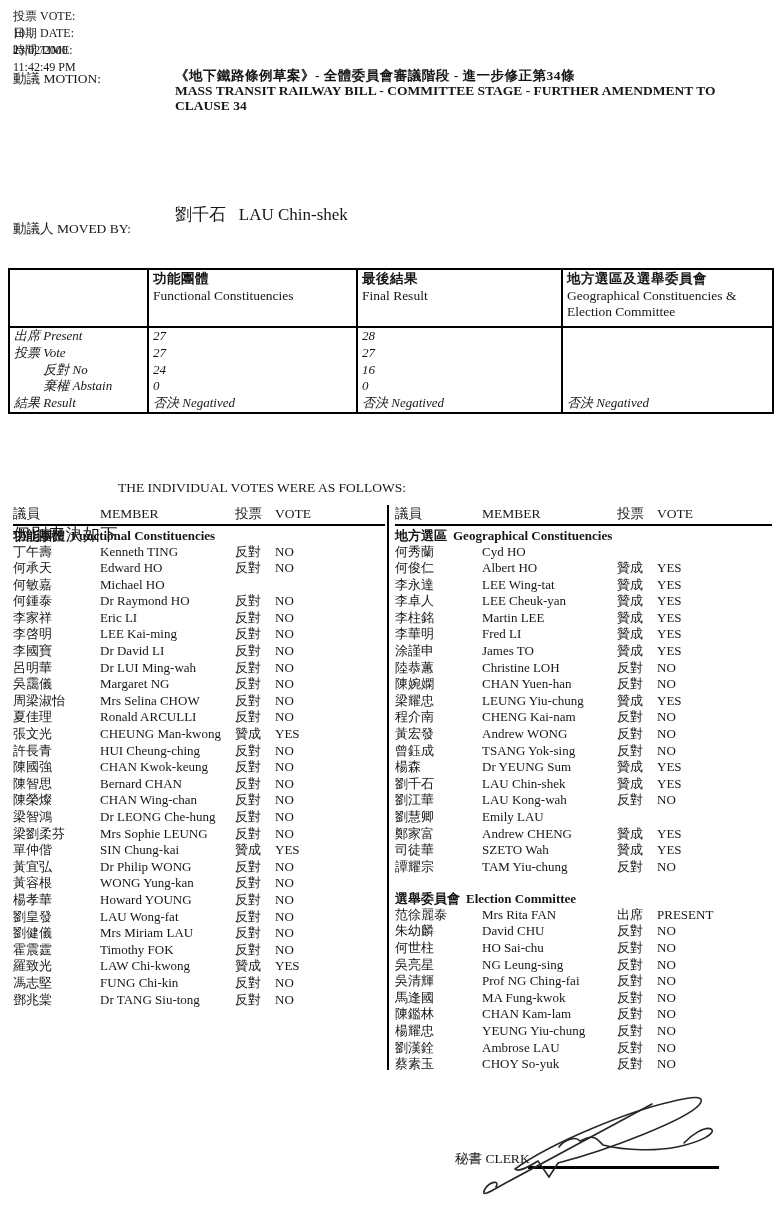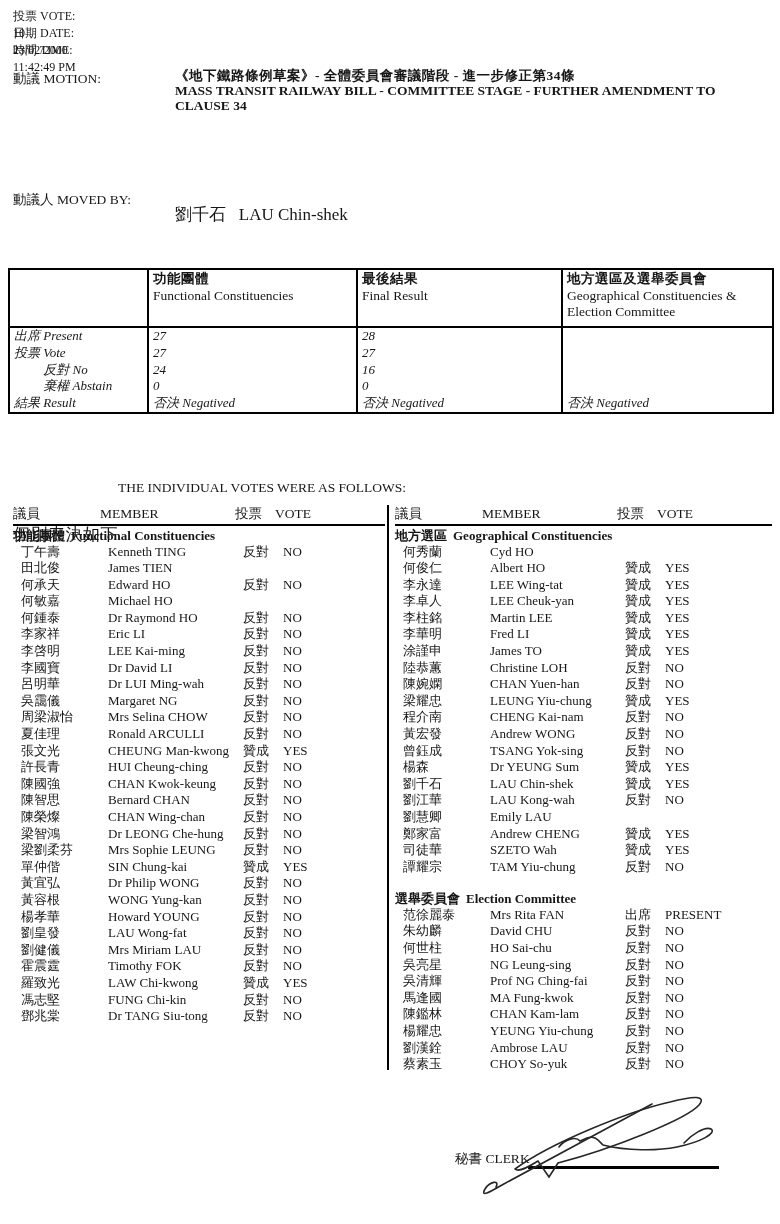--- a/index.html
+++ b/index.html
@@ -10,21 +10,21 @@
   }
   
   .meta-block{position:absolute;left:13px;top:8px;}
   .meta-row{display:flex;height:17px;font-size:12px;line-height:17px;flex-direction:column;}
   .meta-row .lbl{width:162px;}
   
   .motion-label{position:absolute;left:13px;top:70px;font-size:13.5px;}
   .motion-text{position:absolute;left:175px;top:68px;width:585px;font-size:13.5px;line-height:15.2px;font-weight:bold;}
   .motion-text .cjk{letter-spacing:.5px;}
   
-  .movedby-label{position:absolute;left:13px;top:191px;font-size:13.5px;}
+  .movedby-label{position:absolute;left:13px;top:220px;font-size:13.5px;}
   .movedby-value{position:absolute;left:175px;top:203px;font-size:17px;white-space:pre;}
   
   .sum-table{position:absolute;left:8px;top:268px;width:762px;border:2px solid #000;}
   .sum-row{display:grid;grid-template-columns:137px 209px 205px 1fr;}
   .sum-cell{padding:0 4px;border-left:2px solid #000;overflow:hidden;}
   .sum-cell:first-child{border-left:none;}
   .sum-header{border-bottom:2px solid #000;}
   .sum-header .sum-cell{height:55px;font-size:13.5px;line-height:16.5px;padding-top:1px;}
   .sum-header .cjk{font-weight:bold;letter-spacing:.5px;}
   .sum-body .sum-row{height:16.8px;}
@@ -35,21 +35,21 @@
   .iv-title-en{position:absolute;left:118px;top:480px;font-size:13.5px;}
   .iv-col{position:absolute;top:505px;width:377px;}
   .iv-col.left{left:8px;padding-left:5px;box-sizing:border-box;}
   .iv-col.right{left:395px;}
   .iv-divider{position:absolute;left:387px;top:505px;width:2px;height:565px;background:#000;}
   .iv-head{display:grid;grid-template-columns:87px 135px 40px 1fr;height:19px;
            font-size:13.5px;line-height:18px;border-bottom:2.5px solid #000;}
   .iv-sec{height:17px;line-height:17px;font-size:13px;font-weight:bold;margin-top:.5px;}
   .iv-sec .en{margin-left:6px;}
   .iv-row{display:grid;grid-template-columns:87px 135px 40px 1fr;height:16.6px;
-          line-height:16.6px;font-size:13px;margin-left:8px;}
+          line-height:16.6px;font-size:13px;}
   .iv-gap{height:14px;}
   
   .clerk-label{position:absolute;left:455px;top:1150px;font-size:13.5px;}
   .sig-line{position:absolute;left:528px;top:1166px;width:191px;height:2.5px;background:#000;}
   .sig-svg{position:absolute;left:460px;top:1088px;}
 </style>
 </head>
 <body>
 
 <div class="page">
@@ -154,26 +154,20 @@
     </div>
     <div>
 
         <div class="iv-row">
           <span>丁午壽</span>
           <span>Kenneth TING</span>
           <span>反對</span>
           <span>NO</span>
         </div>
 
-        <div class="iv-row">
-          <span>田北俊</span>
-          <span>James TIEN</span>
-          <span></span>
-          <span></span>
-        </div>
 
         <div class="iv-row">
           <span>何承天</span>
           <span>Edward HO</span>
           <span>反對</span>
           <span>NO</span>
         </div>
 
         <div class="iv-row">
           <span>何敏嘉</span>

